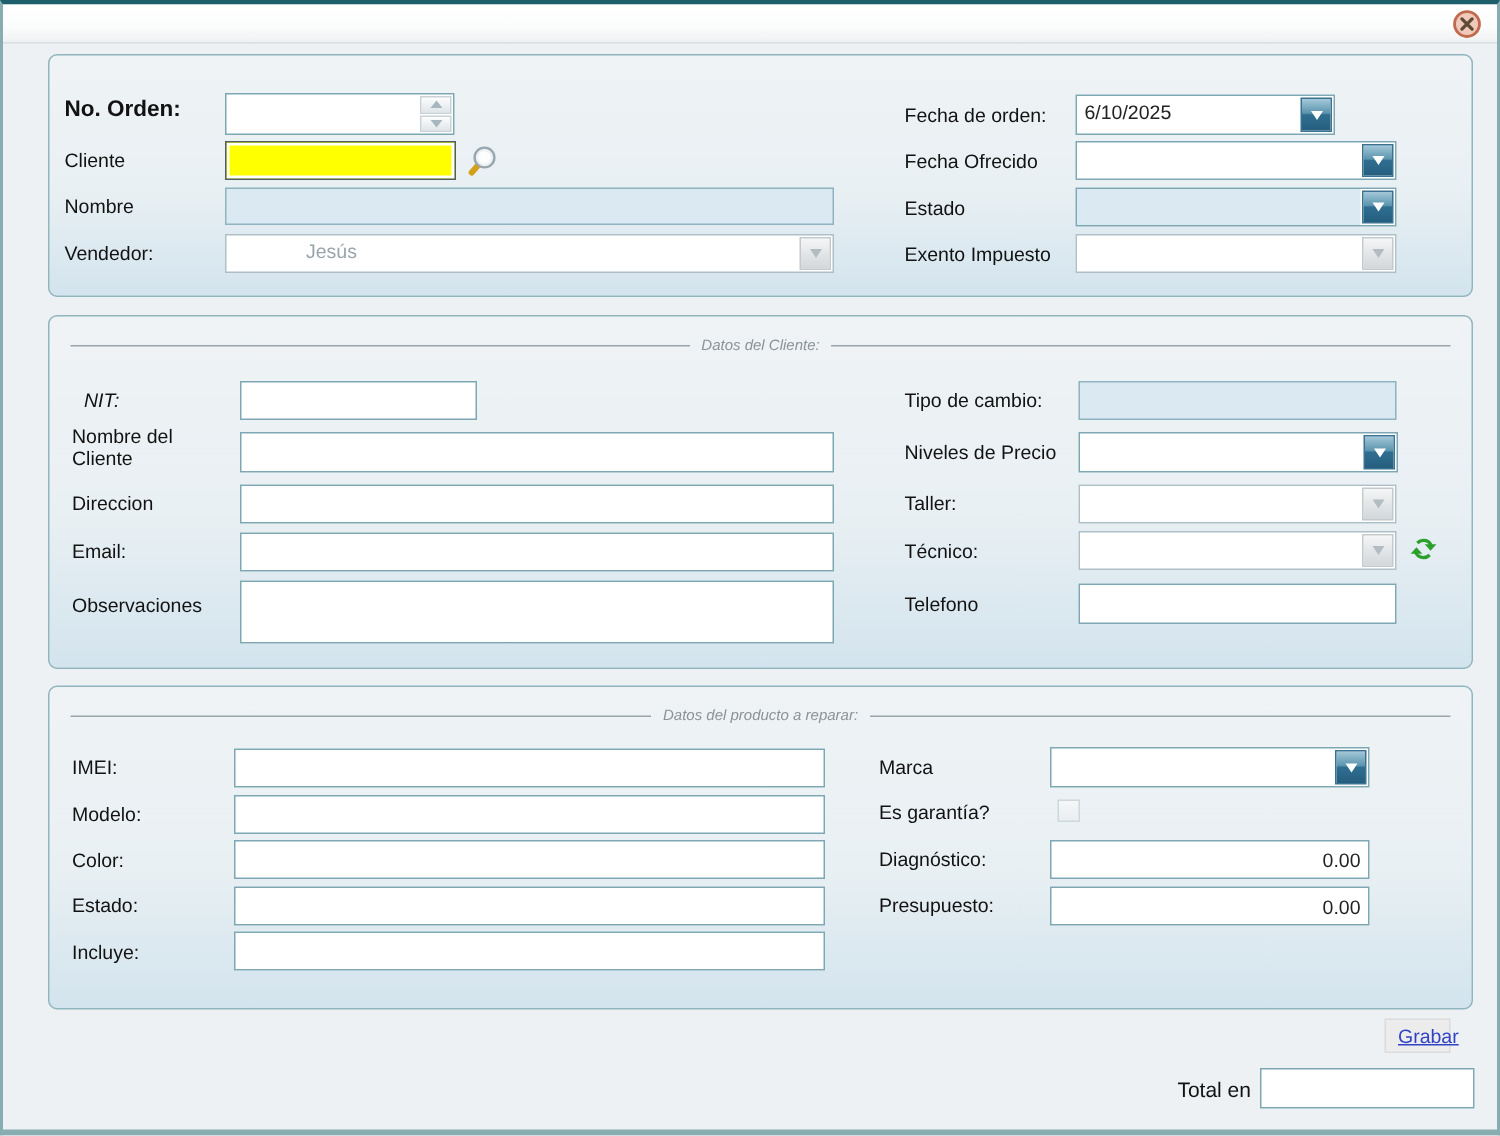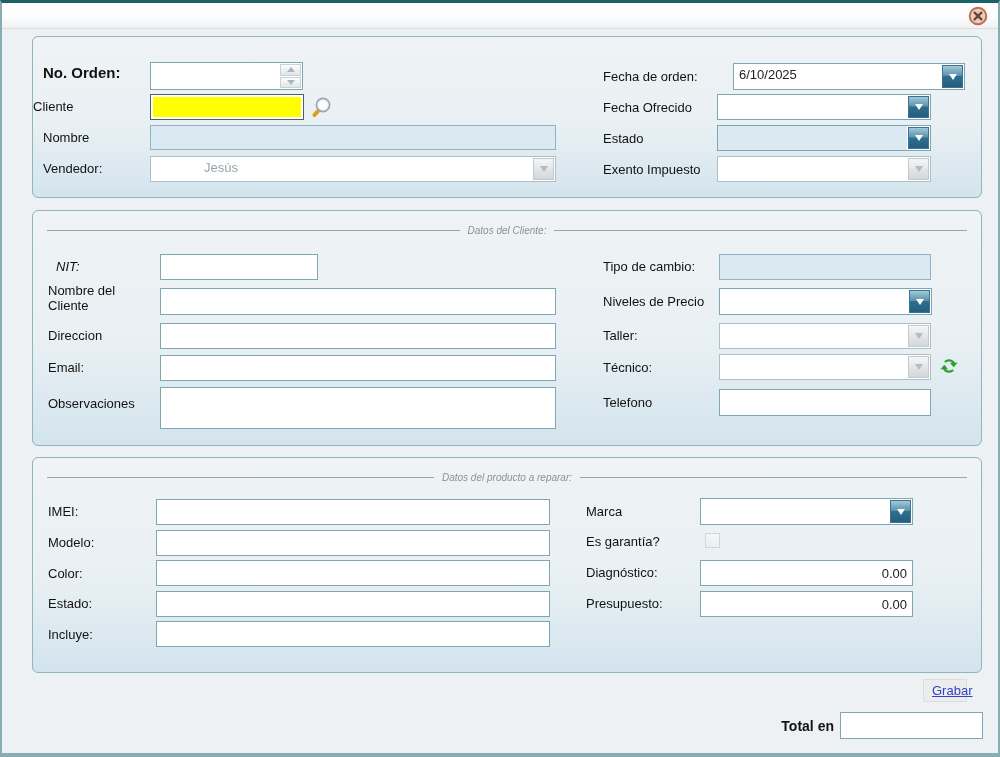--- a/index.html
+++ b/index.html
@@ -30,21 +30,21 @@
   .panel{
     position:absolute;left:30px;width:950px;box-sizing:border-box;
     border:1px solid #8fb5bd;border-radius:6px;
     background:linear-gradient(180deg,#eff3f5 0%,#e9f0f3 55%,#d3e4ee 100%);
   }
   .lbl{
     position:absolute;font-size:13px;color:#121212;white-space:nowrap;
   }
   .lbl.wrap{white-space:normal;line-height:15px;}
   .lbl.big{font-size:15px;font-weight:bold;}
-  .lbl.boldsm{font-weight:bold;font-size:14px;}
+  .lbl.boldsm{font-weight:normal;font-size:14px;}
   .tinput{
     position:absolute;box-sizing:border-box;
     border:1px solid #7ea7b4;background:#ffffff;
     font-family:"Liberation Sans",sans-serif;font-size:13px;color:#222;
     padding:2px 5px;outline:none;
   }
   .tinput.dis{background:#dbe9f2;border-color:#8fb3c0;}
   .tinput.num{text-align:right;}
   .tinput.yellow{
     background:#ffff00;border:1px solid #4f5f66;
@@ -115,21 +115,21 @@
       <div class="btns">
         <div class="sbtn">
             <div class="tri-up"></div>
           </div>
         <div class="sbtn">
             <div class="tri-dn"></div>
           </div>
       </div>
     </div>
 
-    <div class="lbl" style="left:0;top:62px;">Cliente</div>
+    <div class="lbl" style="left:10px;top:62px;">Cliente</div>
     <input class="tinput yellow" style="left: 117px; top: 57px; width: 154px; height: 26px;" value="">
     <div class="icon" style="left:277px;top:58px;width:24px;height:24px;">
       <svg width="24" height="24" viewBox="0 0 24 24">
         <line x1="8" y1="16" x2="4.5" y2="20" stroke="#d4a017" stroke-width="4" stroke-linecap="round"></line>
         <circle cx="13" cy="10" r="6.6" fill="#eef2f4" stroke="#98a6ae" stroke-width="1.6"></circle>
         <circle cx="13" cy="10" r="4.2" fill="#ffffff" fill-opacity="0.8"></circle>
       </svg>
     </div>
 
     <div class="lbl" style="left:10px;top:93px;">Nombre</div>
@@ -137,21 +137,21 @@
 
     <div class="lbl" style="left:10px;top:124px;">Vendedor:</div>
     <div class="combo txt-dis frame-dis" style="left:117px;top:119px;width:406px;height:26px;">
       <div class="body">Jesús</div>
       <div class="cbtn gray">
           <div class="tri"></div>
         </div>
     </div>
 
     <div class="lbl" style="left:570px;top:32px;">Fecha de orden:</div>
-    <div class="combo" style="left:700px;top:26px;width:232px;height:27px;justify-content:flex-end;">
+    <div class="combo" style="left:684px;top:26px;width:173px;height:27px;justify-content:flex-end;">
       <div class="body">6/10/2025</div>
       <div class="cbtn">
           <div class="tri"></div>
         </div>
     </div>
 
     <div class="lbl" style="left:570px;top:63px;">Fecha Ofrecido</div>
     <div class="combo" style="left:684px;top:57px;width:214px;height:26px;">
       <div class="body"></div>
       <div class="cbtn">

